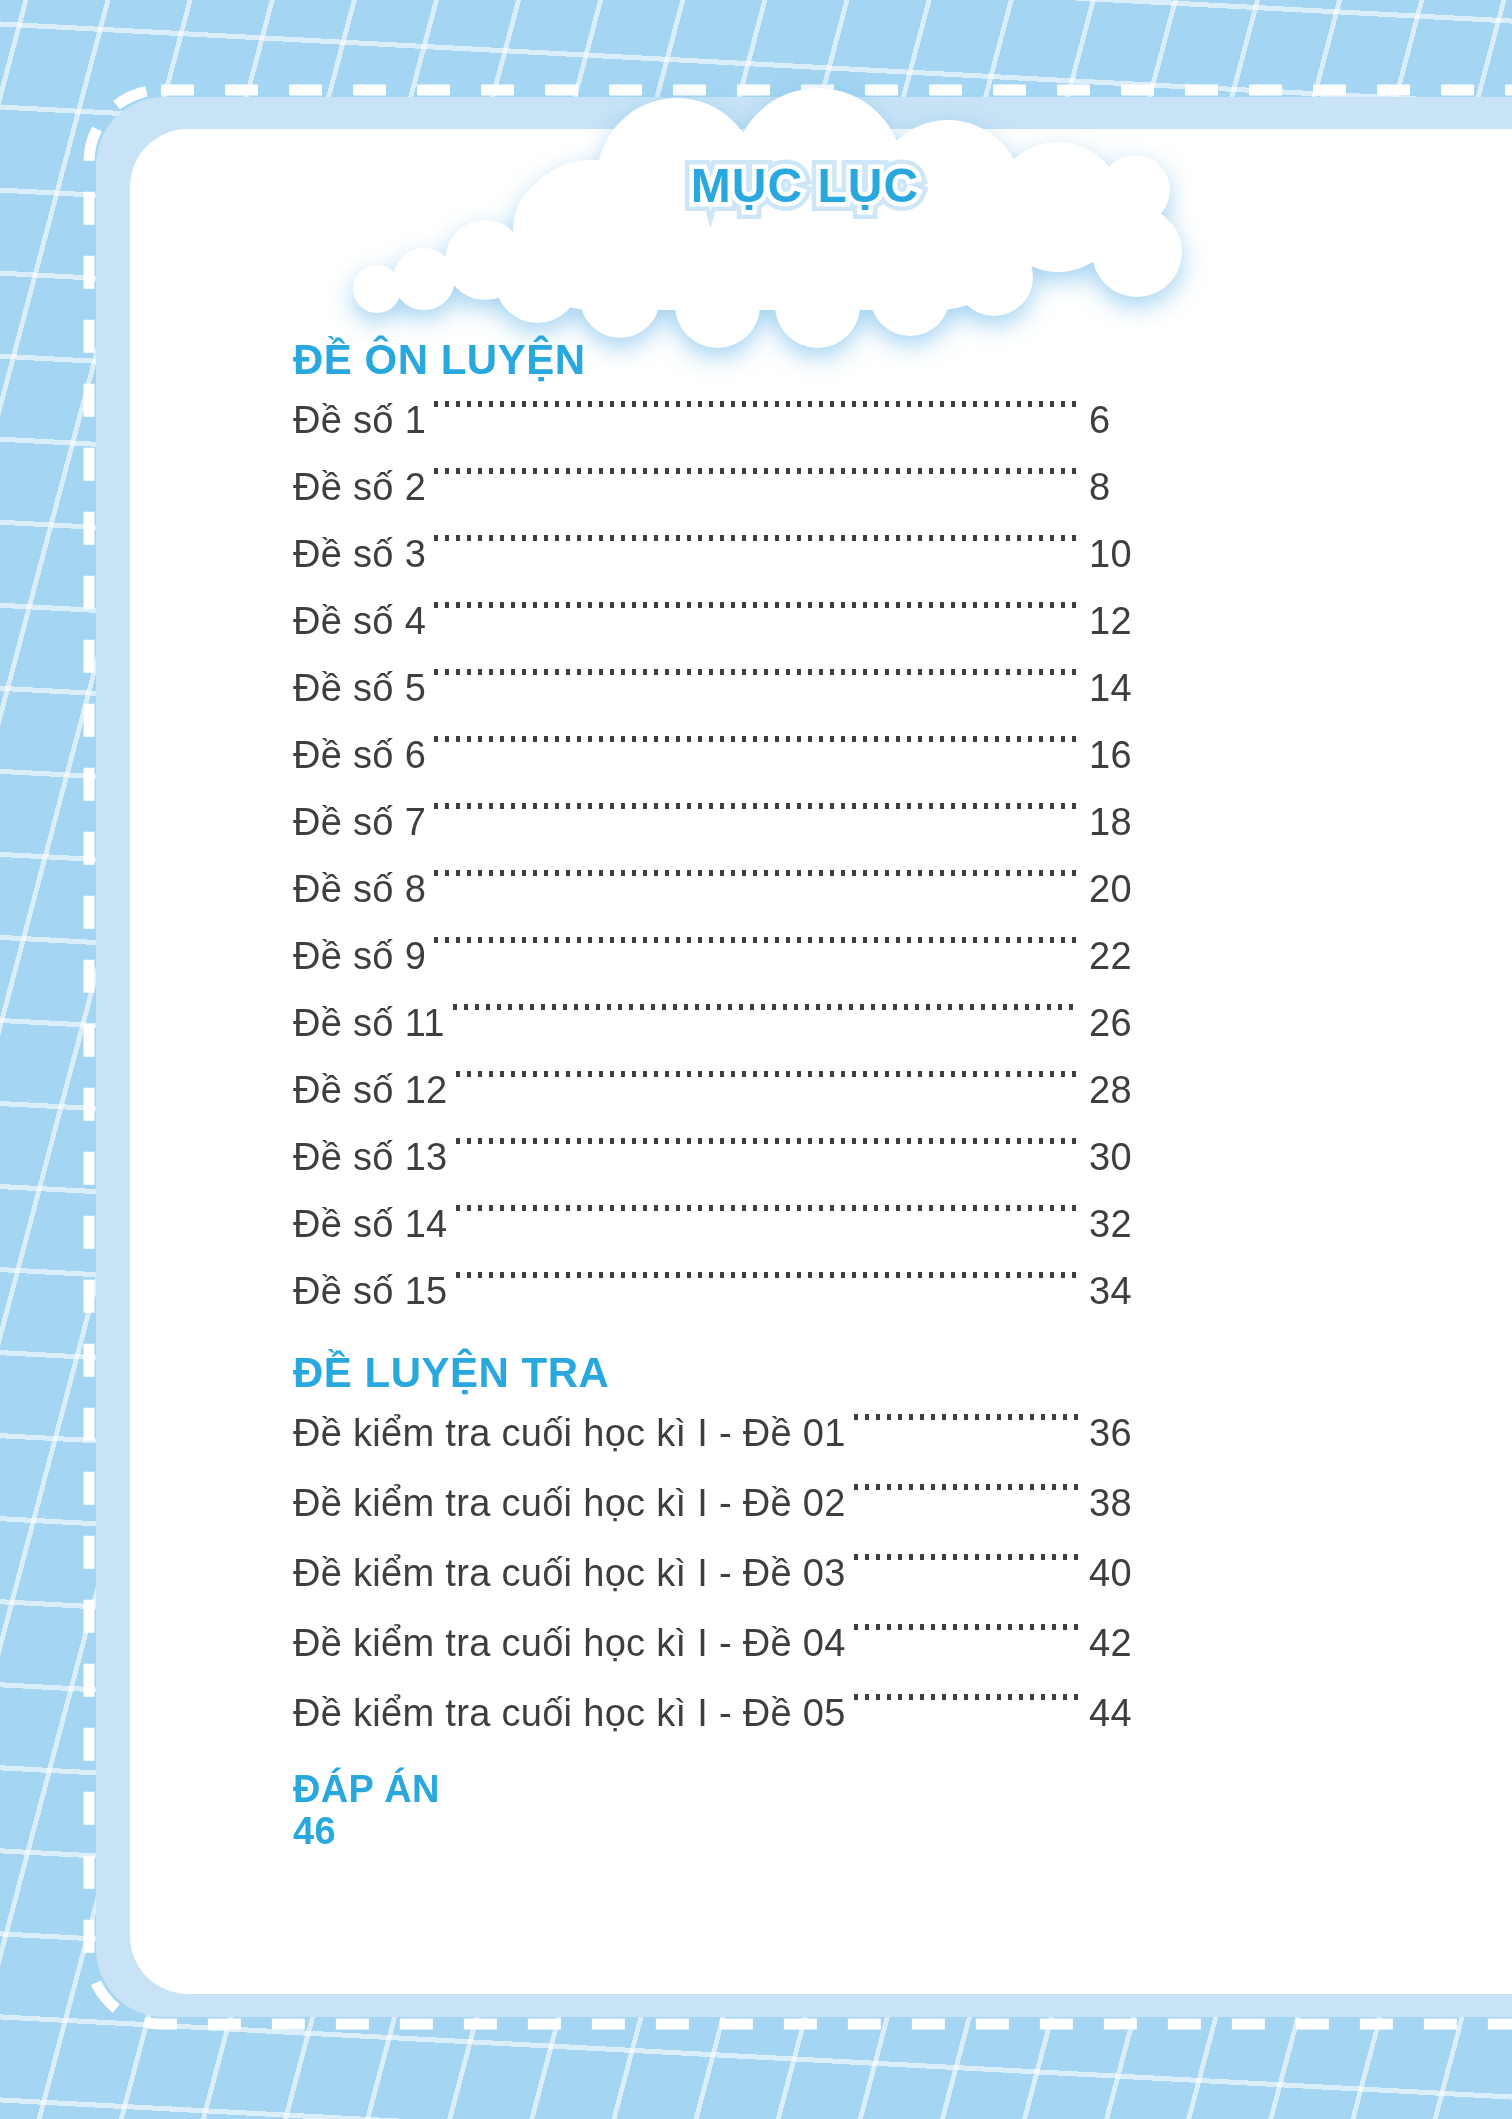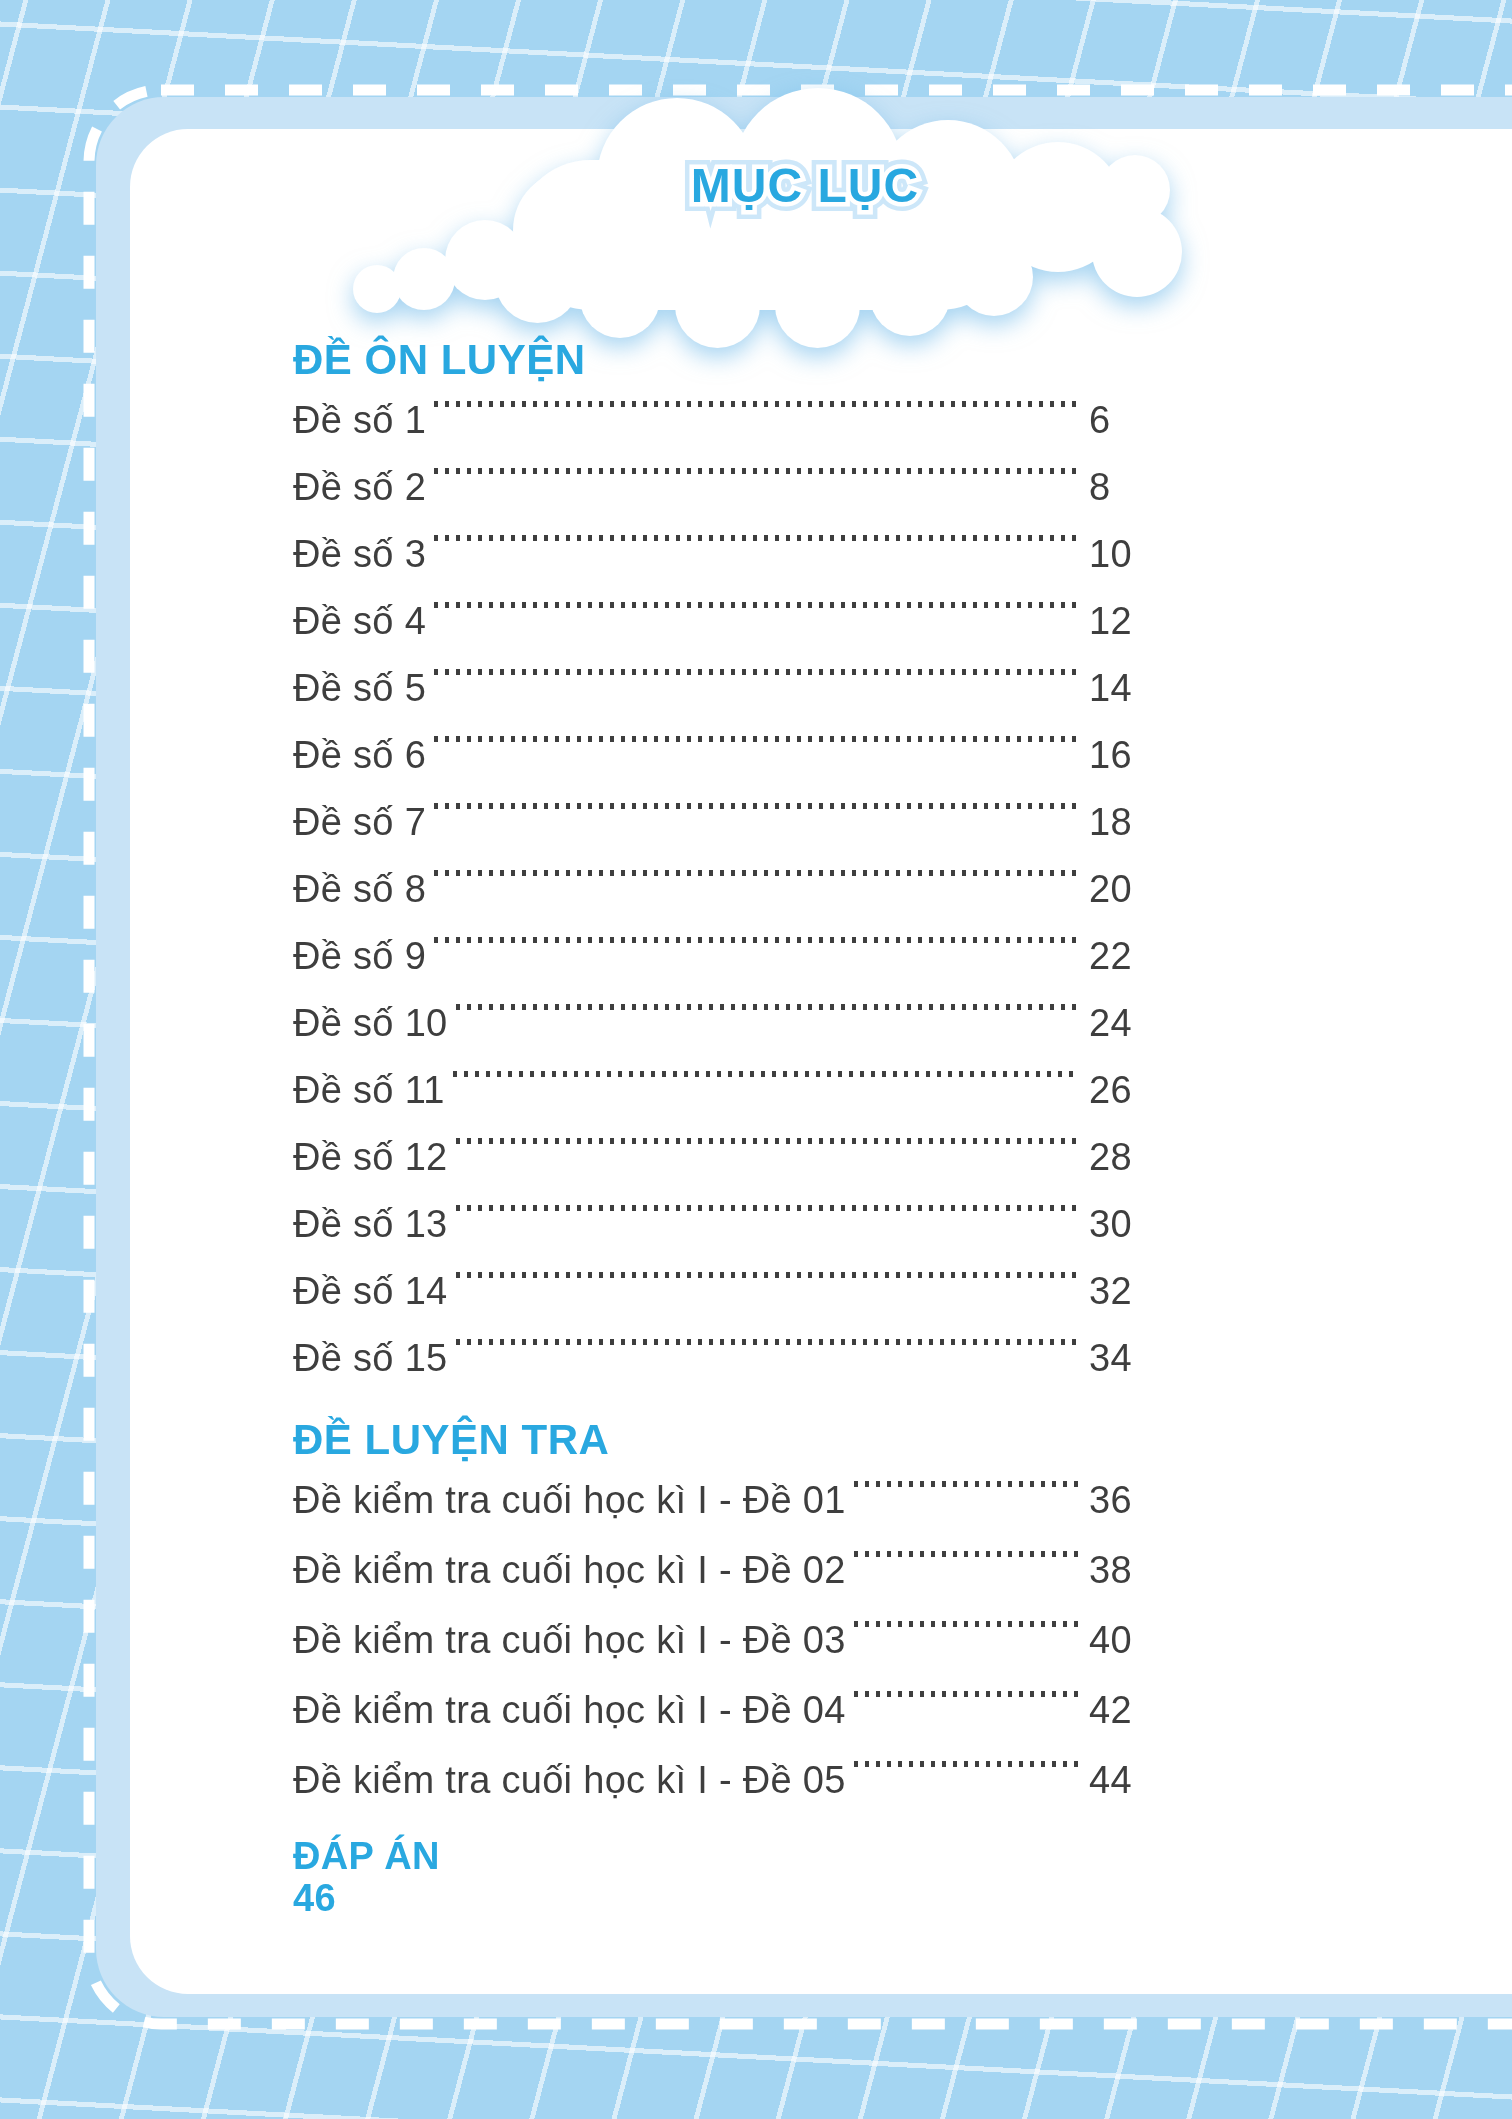--- a/index.html
+++ b/index.html
@@ -154,25 +154,20 @@
         <div class="toc-label">Đề số 8</div>
         <div class="toc-leader"></div>
         <div class="toc-page">20</div>
       </div>
       <div class="toc-row">
         <div class="toc-label">Đề số 9</div>
         <div class="toc-leader"></div>
         <div class="toc-page">22</div>
       </div>
       <div class="toc-row">
-        <div class="toc-label">Đề số 10</div>
-        <div class="toc-leader"></div>
-        <div class="toc-page">24</div>
-      </div>
-      <div class="toc-row">
         <div class="toc-label">Đề số 11</div>
         <div class="toc-leader"></div>
         <div class="toc-page">26</div>
       </div>
       <div class="toc-row">
         <div class="toc-label">Đề số 12</div>
         <div class="toc-leader"></div>
         <div class="toc-page">28</div>
       </div>
       <div class="toc-row">

